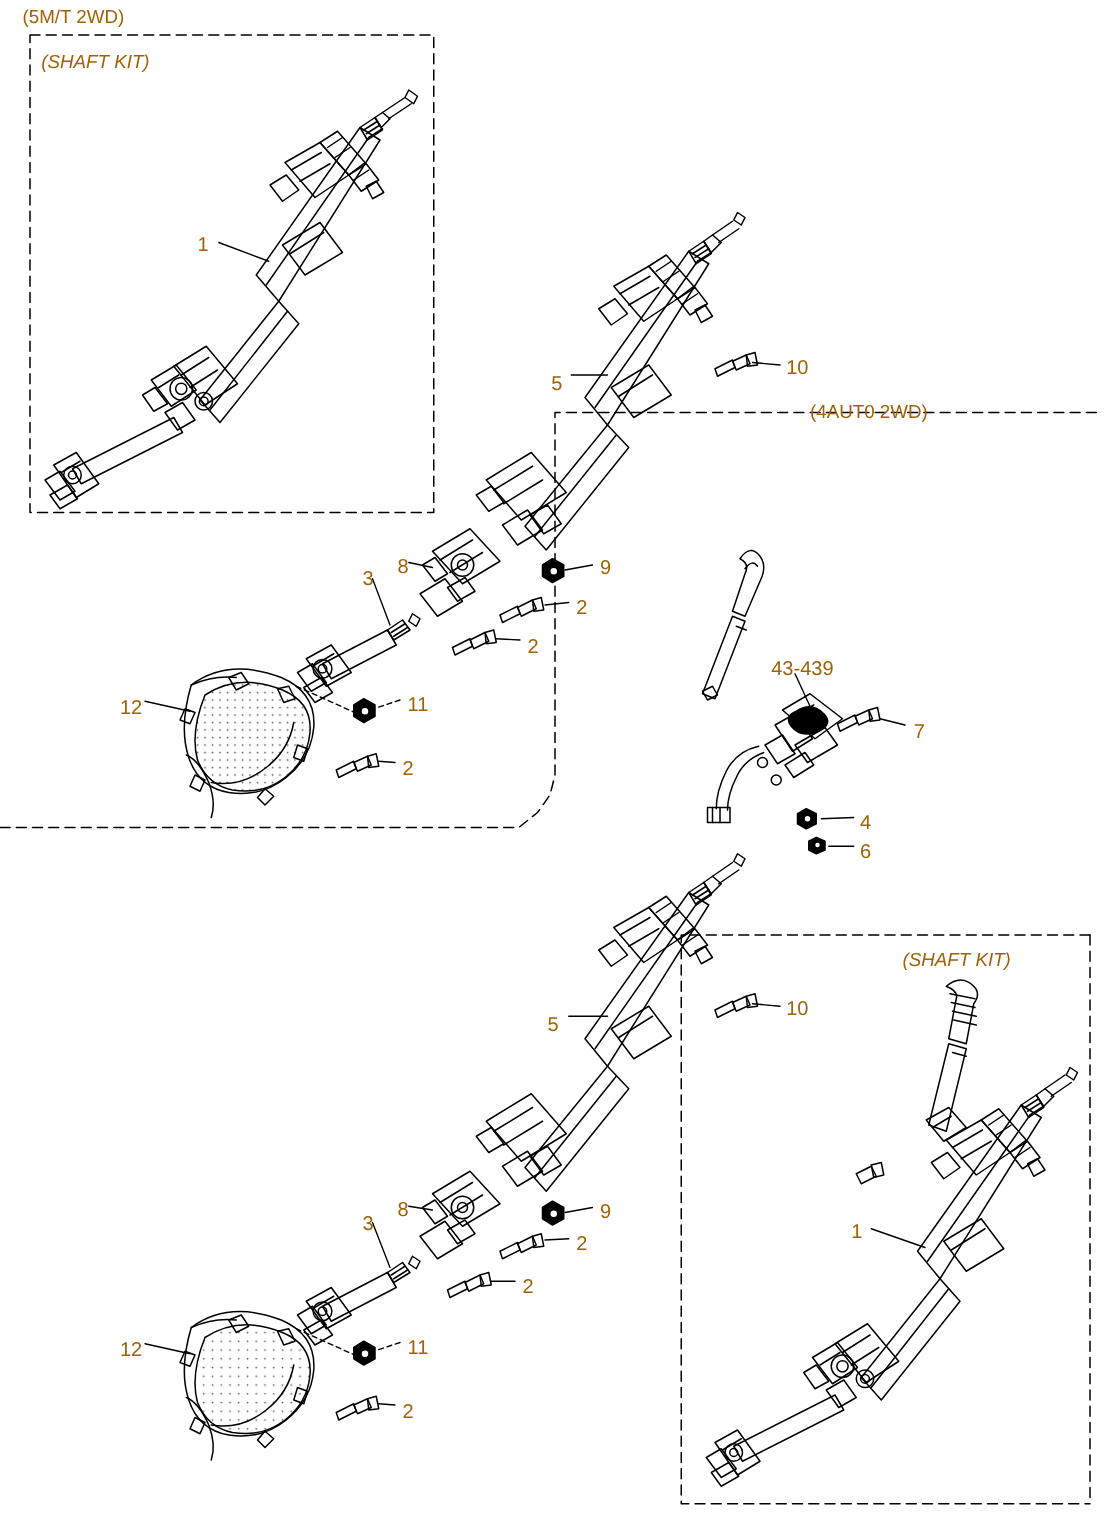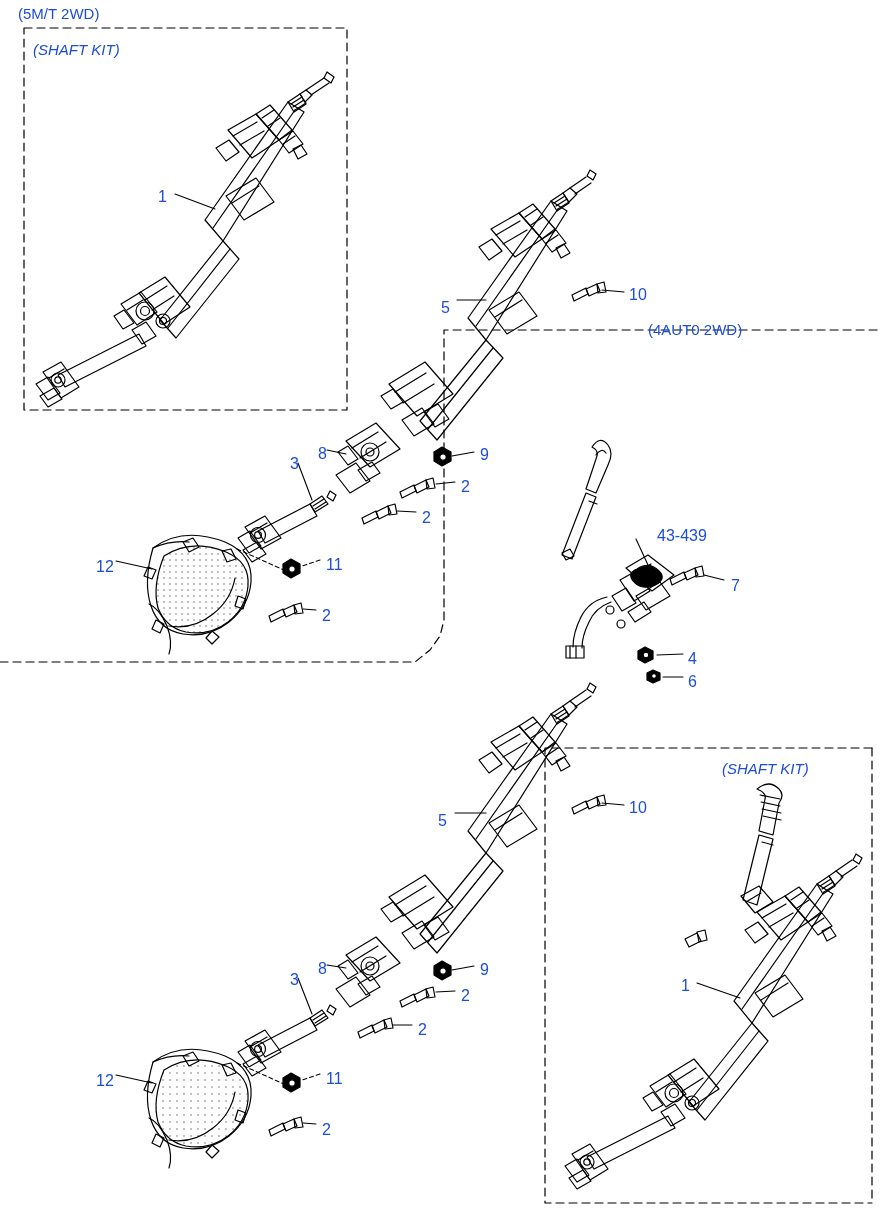--- a/index.html
+++ b/index.html
@@ -21,21 +21,21 @@
     position: absolute;
     left: 0;
     top: 0;
     width: 886px;
     height: 1212px;
   }
   .label {
     position: absolute;
     font-family: "Liberation Sans", sans-serif;
     font-size: 15px;
-    color: #1d4ed8;
+    color: #a16207;
     white-space: nowrap;
   }
   .label.num {
     font-size: 16px;
   }
   .label.grp {
     font-size: 15px;
   }
   .label.kit {
     font-size: 15px;
@@ -449,21 +449,21 @@
   <div class="label num" style="left:441px; top:299px;">5</div>
   <div class="label num" style="left:629px; top:286px;">10</div>
   <div class="label num" style="left:290px; top:455px;">3</div>
   <div class="label num" style="left:318px; top:445px;">8</div>
   <div class="label num" style="left:480px; top:446px;">9</div>
   <div class="label num" style="left:461px; top:478px;">2</div>
   <div class="label num" style="left:422px; top:509px;">2</div>
   <div class="label num" style="left:96px; top:558px;">12</div>
   <div class="label num" style="left:326px; top:556px;">11</div>
   <div class="label num" style="left:322px; top:607px;">2</div>
-  <div class="label num" style="left:617px; top:527px;margin-left:40px;">43-439</div>
+  <div class="label num" style="left:617px; top:527px;">43-439</div>
   <div class="label num" style="left:731px; top:577px;">7</div>
   <div class="label num" style="left:688px; top:650px;">4</div>
   <div class="label num" style="left:688px; top:673px;">6</div>
   <div class="label num" style="left:438px; top:812px;">5</div>
   <div class="label num" style="left:629px; top:799px;">10</div>
   <div class="label num" style="left:290px; top:971px;">3</div>
   <div class="label num" style="left:318px; top:960px;">8</div>
   <div class="label num" style="left:480px; top:961px;">9</div>
   <div class="label num" style="left:461px; top:987px;">2</div>
   <div class="label num" style="left:418px; top:1021px;">2</div>

